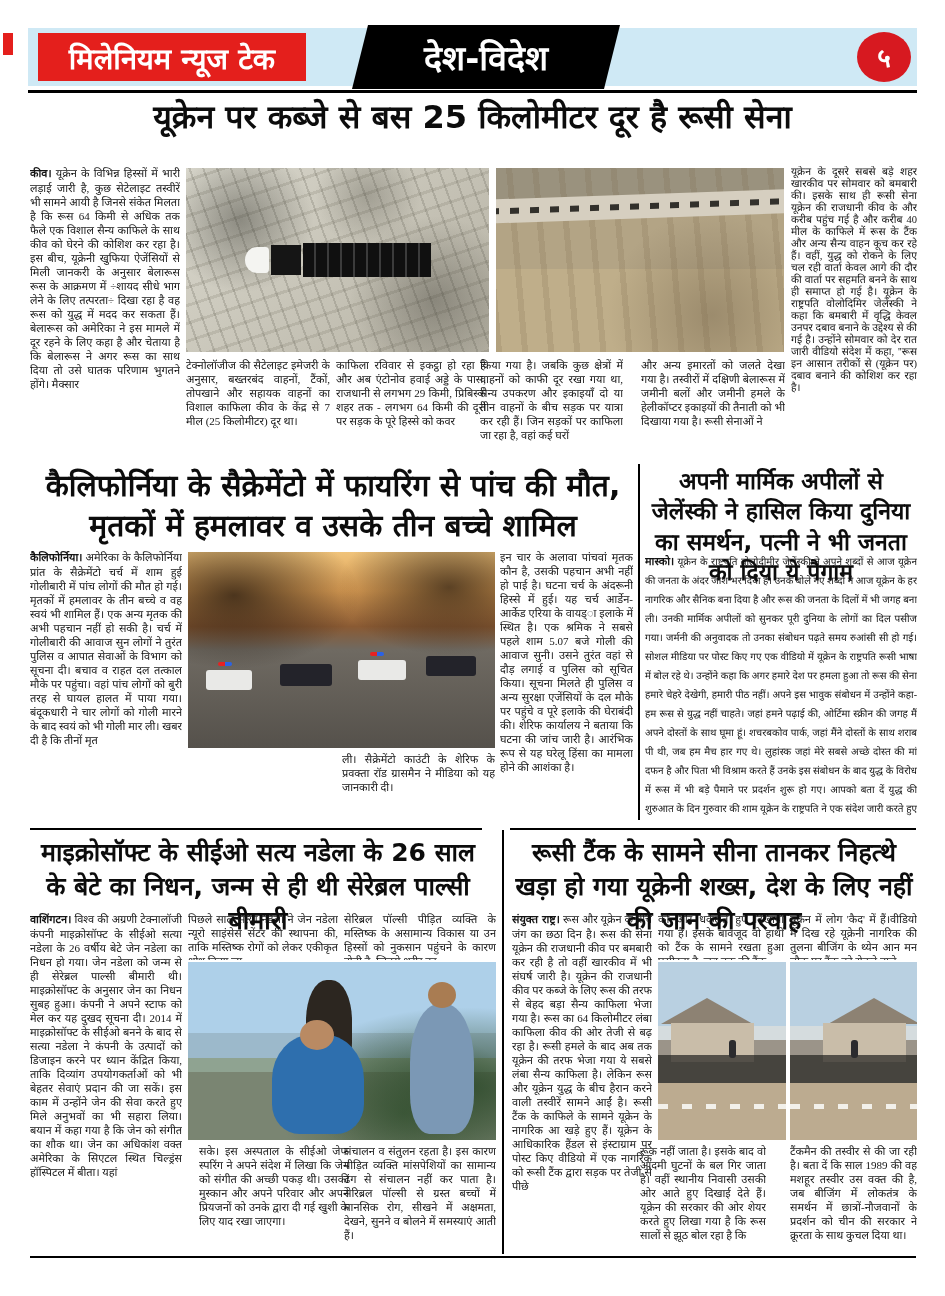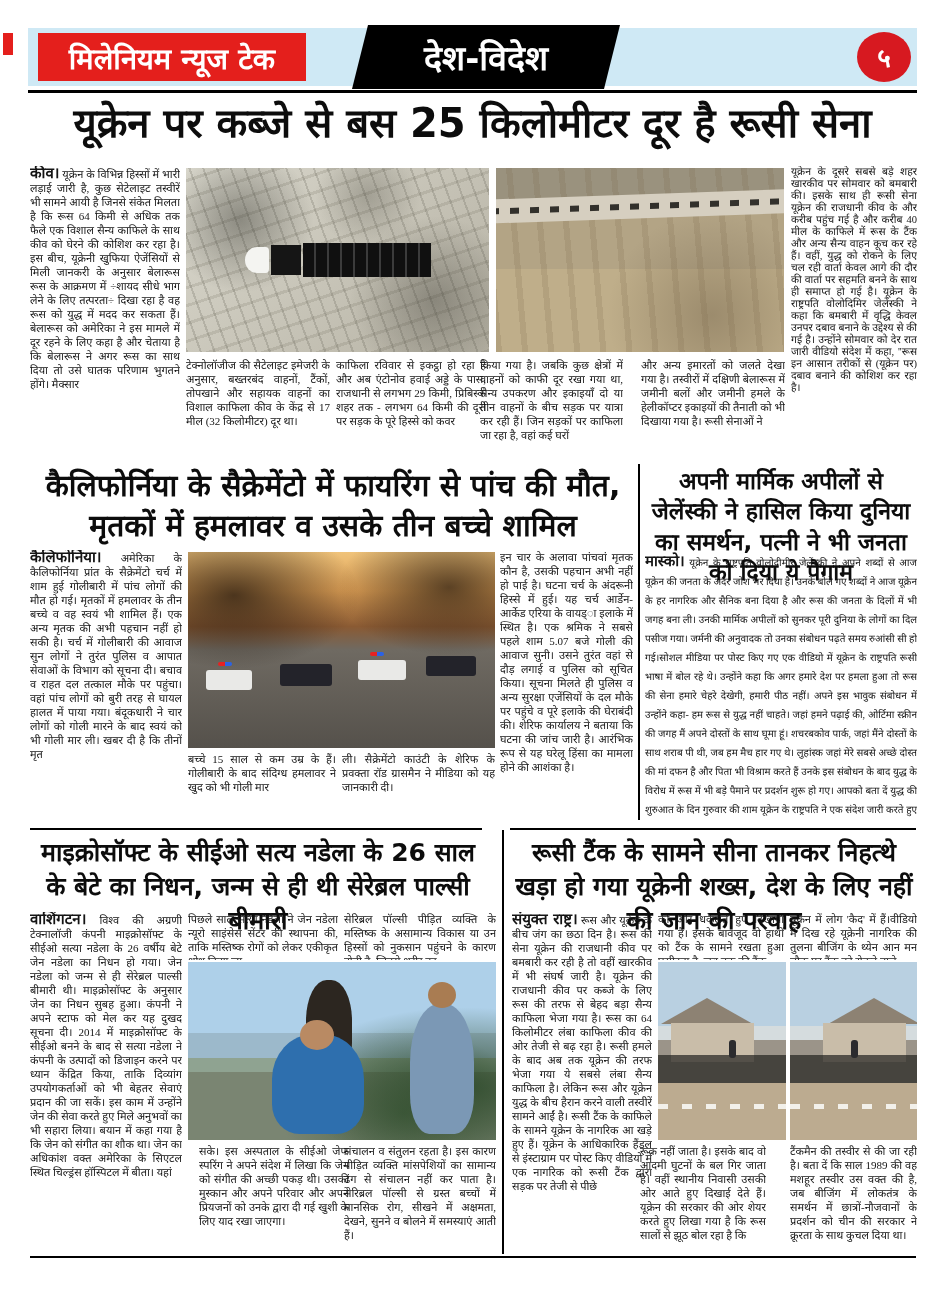--- a/index.html
+++ b/index.html
@@ -20,29 +20,29 @@
             display:flex;align-items:center;justify-content:center;
             font-family:"DejaVu Sans",sans-serif;font-weight:bold;font-size:18px;}
   .page-num{position:absolute;right:6px;top:4px;width:54px;height:50px;background:#d71920;
             border-radius:50%;color:#fff;display:flex;align-items:center;justify-content:center;
             font-family:"DejaVu Sans",sans-serif;font-weight:bold;font-size:26px;}
   .top-rule{position:absolute;left:28px;top:90px;width:889px;height:3px;background:#000;}
 
   
   .hl{position:absolute;font-family:"DejaVu Sans",sans-serif;font-weight:bold;
       text-align:center;color:#0c0c0c;}
-  .hl-main{left:28px;top:96px;width:889px;font-size:40px;line-height:1.35;white-space:nowrap;overflow:hidden;}
+  .hl-main{left:28px;top:96px;width:889px;font-size:32px;line-height:1.35;white-space:nowrap;overflow:hidden;}
   .hl-sac{left:36px;top:466px;width:594px;font-size:30px;line-height:1.32;}
   .hl-zel{left:646px;top:466px;width:270px;font-size:23px;line-height:1.32;}
   .hl-nad{left:34px;top:836px;width:448px;font-size:25px;line-height:1.35;}
   .hl-tank{left:512px;top:836px;width:404px;font-size:25px;line-height:1.35;}
 
   
   .col{position:absolute;text-align:justify;font-size:11px;line-height:14px;overflow:hidden;}
-  .col b{font-family:"DejaVu Sans",sans-serif;font-size:15px;}
+  .col b{font-family:"DejaVu Sans",sans-serif;font-size:11px;}
   .col-sm{font-size:10.5px;line-height:12px;}
   .col-zel{font-size:10px;line-height:19px;}
 
   
   .a1c1{left:30px;top:166px;width:150px;height:292px;}
   .a1c2{left:186px;top:358px;width:144px;height:100px;}
   .a1c3{left:336px;top:358px;width:150px;height:100px;}
   .a1c4{left:480px;top:358px;width:143px;height:100px;}
   .a1c5{left:641px;top:358px;width:144px;height:100px;}
   .a1c6{left:791px;top:166px;width:126px;height:292px;}
@@ -157,42 +157,41 @@
       <div class="sat-panel"></div>
     </div>
   </div>
 
   <div class="photo photo2">
     <div class="road2">
       <div class="convoy-dots"></div>
     </div>
   </div>
 
-  <div class="col a1c2">टेक्नोलॉजीज की सैटेलाइट इमेजरी के अनुसार, बख्तरबंद वाहनों, टैंकों, तोपखाने और सहायक वाहनों का विशाल काफिला कीव के केंद्र से 17 मील (32 किलोमीटर) दूर था।</div>
+  <div class="col a1c2">टेक्नोलॉजीज की सैटेलाइट इमेजरी के अनुसार, बख्तरबंद वाहनों, टैंकों, तोपखाने और सहायक वाहनों का विशाल काफिला कीव के केंद्र से 7 मील (25 किलोमीटर) दूर था।</div>
   <div class="col a1c3">काफिला रविवार से इकट्ठा हो रहा है और अब एंटोनोव हवाई अड्डे के पास, राजधानी से लगभग 29 किमी, प्रिबिर्स्क शहर तक - लगभग 64 किमी की दूरी पर सड़क के पूरे हिस्से को कवर</div>
   <div class="col a1c4">किया गया है। जबकि कुछ क्षेत्रों में वाहनों को काफी दूर रखा गया था, सैन्य उपकरण और इकाइयाँ दो या तीन वाहनों के बीच सड़क पर यात्रा कर रही हैं। जिन सड़कों पर काफिला जा रहा है, वहां कई घरों</div>
   <div class="col a1c5">और अन्य इमारतों को जलते देखा गया है। तस्वीरों में दक्षिणी बेलारूस में जमीनी बलों और जमीनी हमले के हेलीकॉप्टर इकाइयों की तैनाती को भी दिखाया गया है। रूसी सेनाओं ने</div>
   <div class="col col-sm a1c6">यूक्रेन के दूसरे सबसे बड़े शहर खारकीव पर सोमवार को बमबारी की। इसके साथ ही रूसी सेना यूक्रेन की राजधानी कीव के और करीब पहुंच गई है और करीब 40 मील के काफिले में रूस के टैंक और अन्य सैन्य वाहन कूच कर रहे हैं। वहीं, युद्ध को रोकने के लिए चल रही वार्ता केवल आगे की दौर की वार्ता पर सहमति बनने के साथ ही समाप्त हो गई है। यूक्रेन के राष्ट्रपति वोलोदिमिर जेलेंस्की ने कहा कि बमबारी में वृद्धि केवल उनपर दबाव बनाने के उद्देश्य से की गई है। उन्होंने सोमवार को देर रात जारी वीडियो संदेश में कहा, ''रूस इन आसान तरीकों से (यूक्रेन पर) दबाव बनाने की कोशिश कर रहा है।</div>
 
   <div class="hl hl-sac">कैलिफोर्निया के सैक्रेमेंटो में फायरिंग से पांच की मौत, मृतकों में हमलावर व उसके तीन बच्चे शामिल</div>
   <div class="col a2c1">
     <b>कैलिफोर्निया।</b>
     <span>अमेरिका के कैलिफोर्निया प्रांत के सैक्रेमेंटो चर्च में शाम हुई गोलीबारी में पांच लोगों की मौत हो गई। मृतकों में हमलावर के तीन बच्चे व वह स्वयं भी शामिल हैं। एक अन्य मृतक की अभी पहचान नहीं हो सकी है। चर्च में गोलीबारी की आवाज सुन लोगों ने तुरंत पुलिस व आपात सेवाओं के विभाग को सूचना दी। बचाव व राहत दल तत्काल मौके पर पहुंचा। वहां पांच लोगों को बुरी तरह से घायल हालत में पाया गया। बंदूकधारी ने चार लोगों को गोली मारने के बाद स्वयं को भी गोली मार ली। खबर दी है कि तीनों मृत</span>
   </div>
 
   <div class="photo photo3">
     <div class="car" style="left:18px;top:118px;width:46px;height:20px;"></div>
     <div class="car car-dark" style="left:92px;top:112px;width:52px;height:22px;"></div>
     <div class="car" style="left:170px;top:108px;width:48px;height:20px;"></div>
     <div class="car car-dark" style="left:238px;top:104px;width:50px;height:20px;"></div>
     <div class="lightbar" style="left:182px;top:100px;"></div>
     <div class="lightbar" style="left:30px;top:110px;"></div>
   </div>
 
-  <div class="col a2ua">बच्चे 15 साल से कम उम्र के हैं। गोलीबारी के बाद संदिग्ध हमलावर ने खुद को भी गोली मार</div>
   <div class="col a2ub">ली। सैक्रेमेंटो काउंटी के शेरिफ के प्रवक्ता रॉड ग्रासमैन ने मीडिया को यह जानकारी दी।</div>
   <div class="col a2c3">इन चार के अलावा पांचवां मृतक कौन है, उसकी पहचान अभी नहीं हो पाई है। घटना चर्च के अंदरूनी हिस्से में हुई। यह चर्च आर्डेन-आर्केड एरिया के वायड्ा इलाके में स्थित है। एक श्रमिक ने सबसे पहले शाम 5.07 बजे गोली की आवाज सुनी। उसने तुरंत वहां से दौड़ लगाई व पुलिस को सूचित किया। सूचना मिलते ही पुलिस व अन्य सुरक्षा एजेंसियों के दल मौके पर पहुंचे व पूरे इलाके की घेराबंदी की। शेरिफ कार्यालय ने बताया कि घटना की जांच जारी है। आरंभिक रूप से यह घरेलू हिंसा का मामला होने की आशंका है।</div>
 
   <div class="vrule vr2"></div>
 
   <div class="hl hl-zel">अपनी मार्मिक अपीलों से जेलेंस्की ने हासिल किया दुनिया का समर्थन, पत्नी ने भी जनता को दिया ये पैगाम</div>
   <div class="col col-zel zel-body">
     <b>मास्को।</b>
     <span>यूक्रेन के राष्ट्रपति वोलोदीमीर जेलेंस्की ने अपने शब्दों से आज यूक्रेन की जनता के अंदर जोश भर दिया है। उनके बोले गए शब्दों ने आज यूक्रेन के हर नागरिक और सैनिक बना दिया है और रूस की जनता के दिलों में भी जगह बना ली। उनकी मार्मिक अपीलों को सुनकर पूरी दुनिया के लोगों का दिल पसीज गया। जर्मनी की अनुवादक तो उनका संबोधन पढ़ते समय रुआंसी सी हो गई।सोशल मीडिया पर पोस्ट किए गए एक वीडियो में यूक्रेन के राष्ट्रपति रूसी भाषा में बोल रहे थे। उन्होंने कहा कि अगर हमारे देश पर हमला हुआ तो रूस की सेना हमारे चेहरे देखेगी, हमारी पीठ नहीं। अपने इस भावुक संबोधन में उन्होंने कहा- हम रूस से युद्ध नहीं चाहते। जहां हमने पढ़ाई की, ओर्टिमा स्क्रीन की जगह मैं अपने दोस्तों के साथ घूमा हूं। शचरबकोव पार्क, जहां मैंने दोस्तों के साथ शराब पी थी, जब हम मैच हार गए थे। लुहांस्क जहां मेरे सबसे अच्छे दोस्त की मां दफन है और पिता भी विश्राम करते हैं उनके इस संबोधन के बाद युद्ध के विरोध में रूस में भी बड़े पैमाने पर प्रदर्शन शुरू हो गए। आपको बता दें युद्ध की शुरुआत के दिन गुरुवार की शाम यूक्रेन के राष्ट्रपति ने एक संदेश जारी करते हुए पश्चिमी नेताओं को  चेताया कि अगर आज यूक्रेन की मदद नहीं करेंगे तो कल उन्हें कुछ करने का मौका नहीं</span>
   </div>

